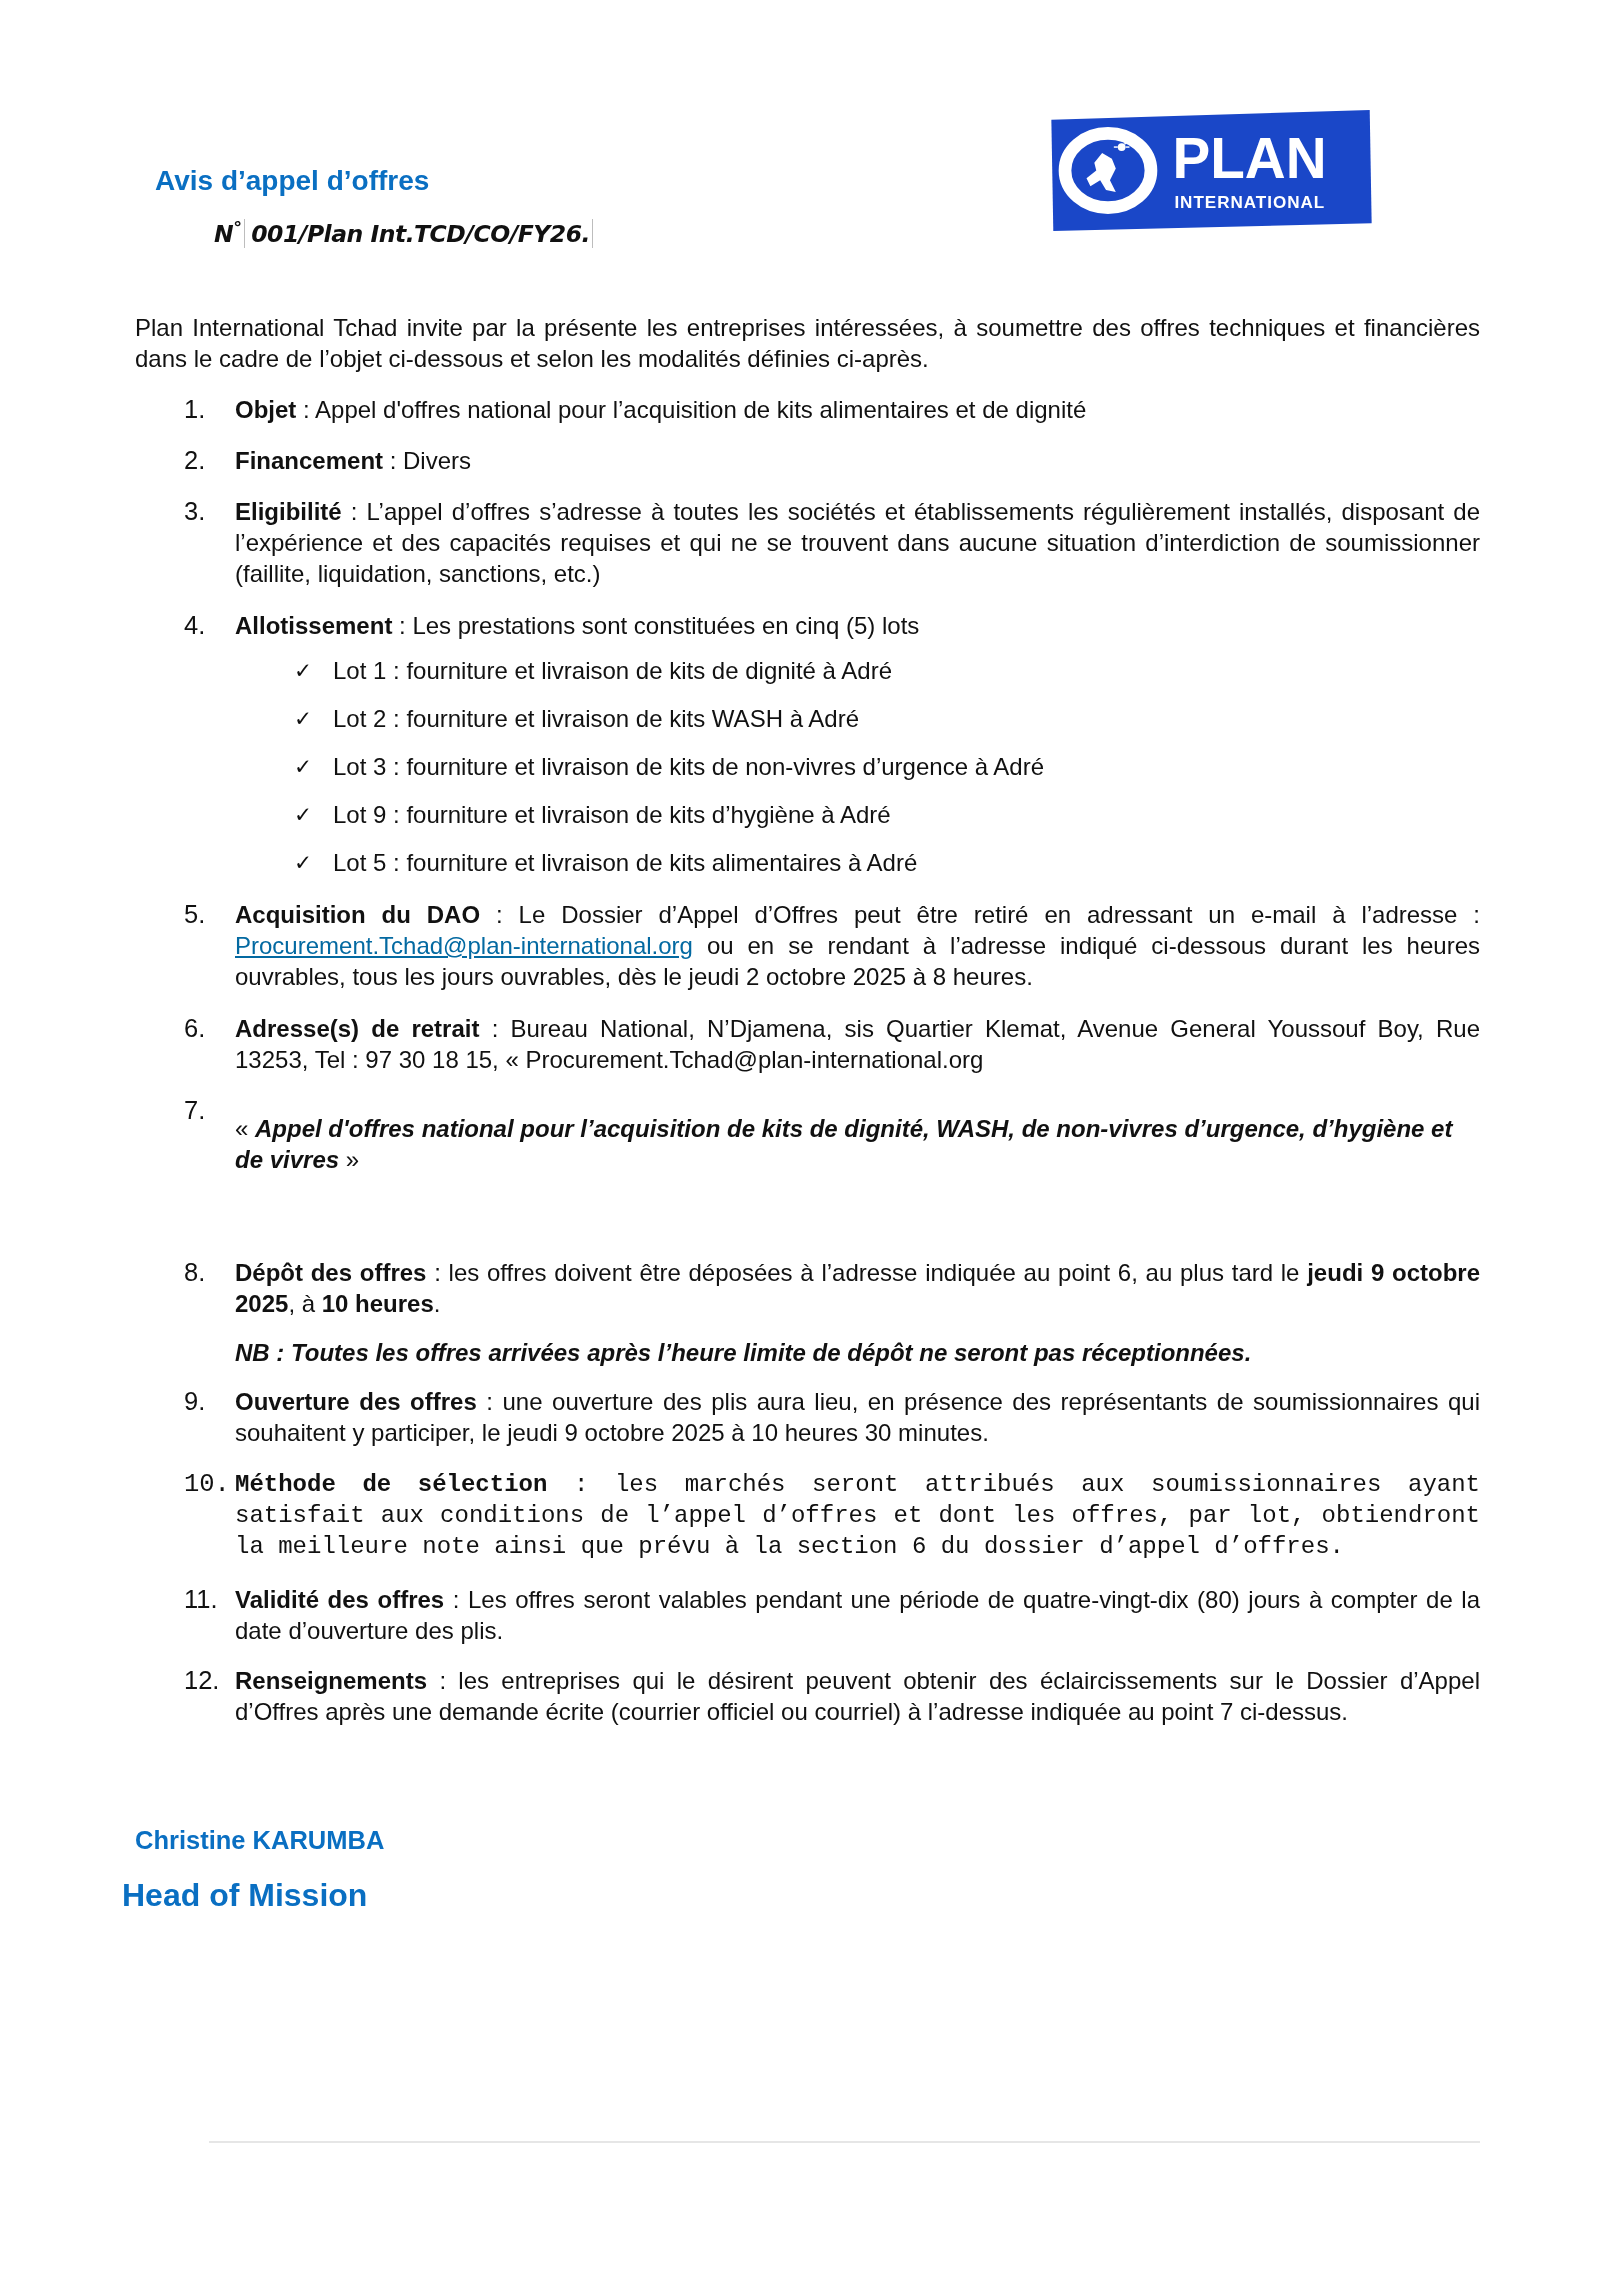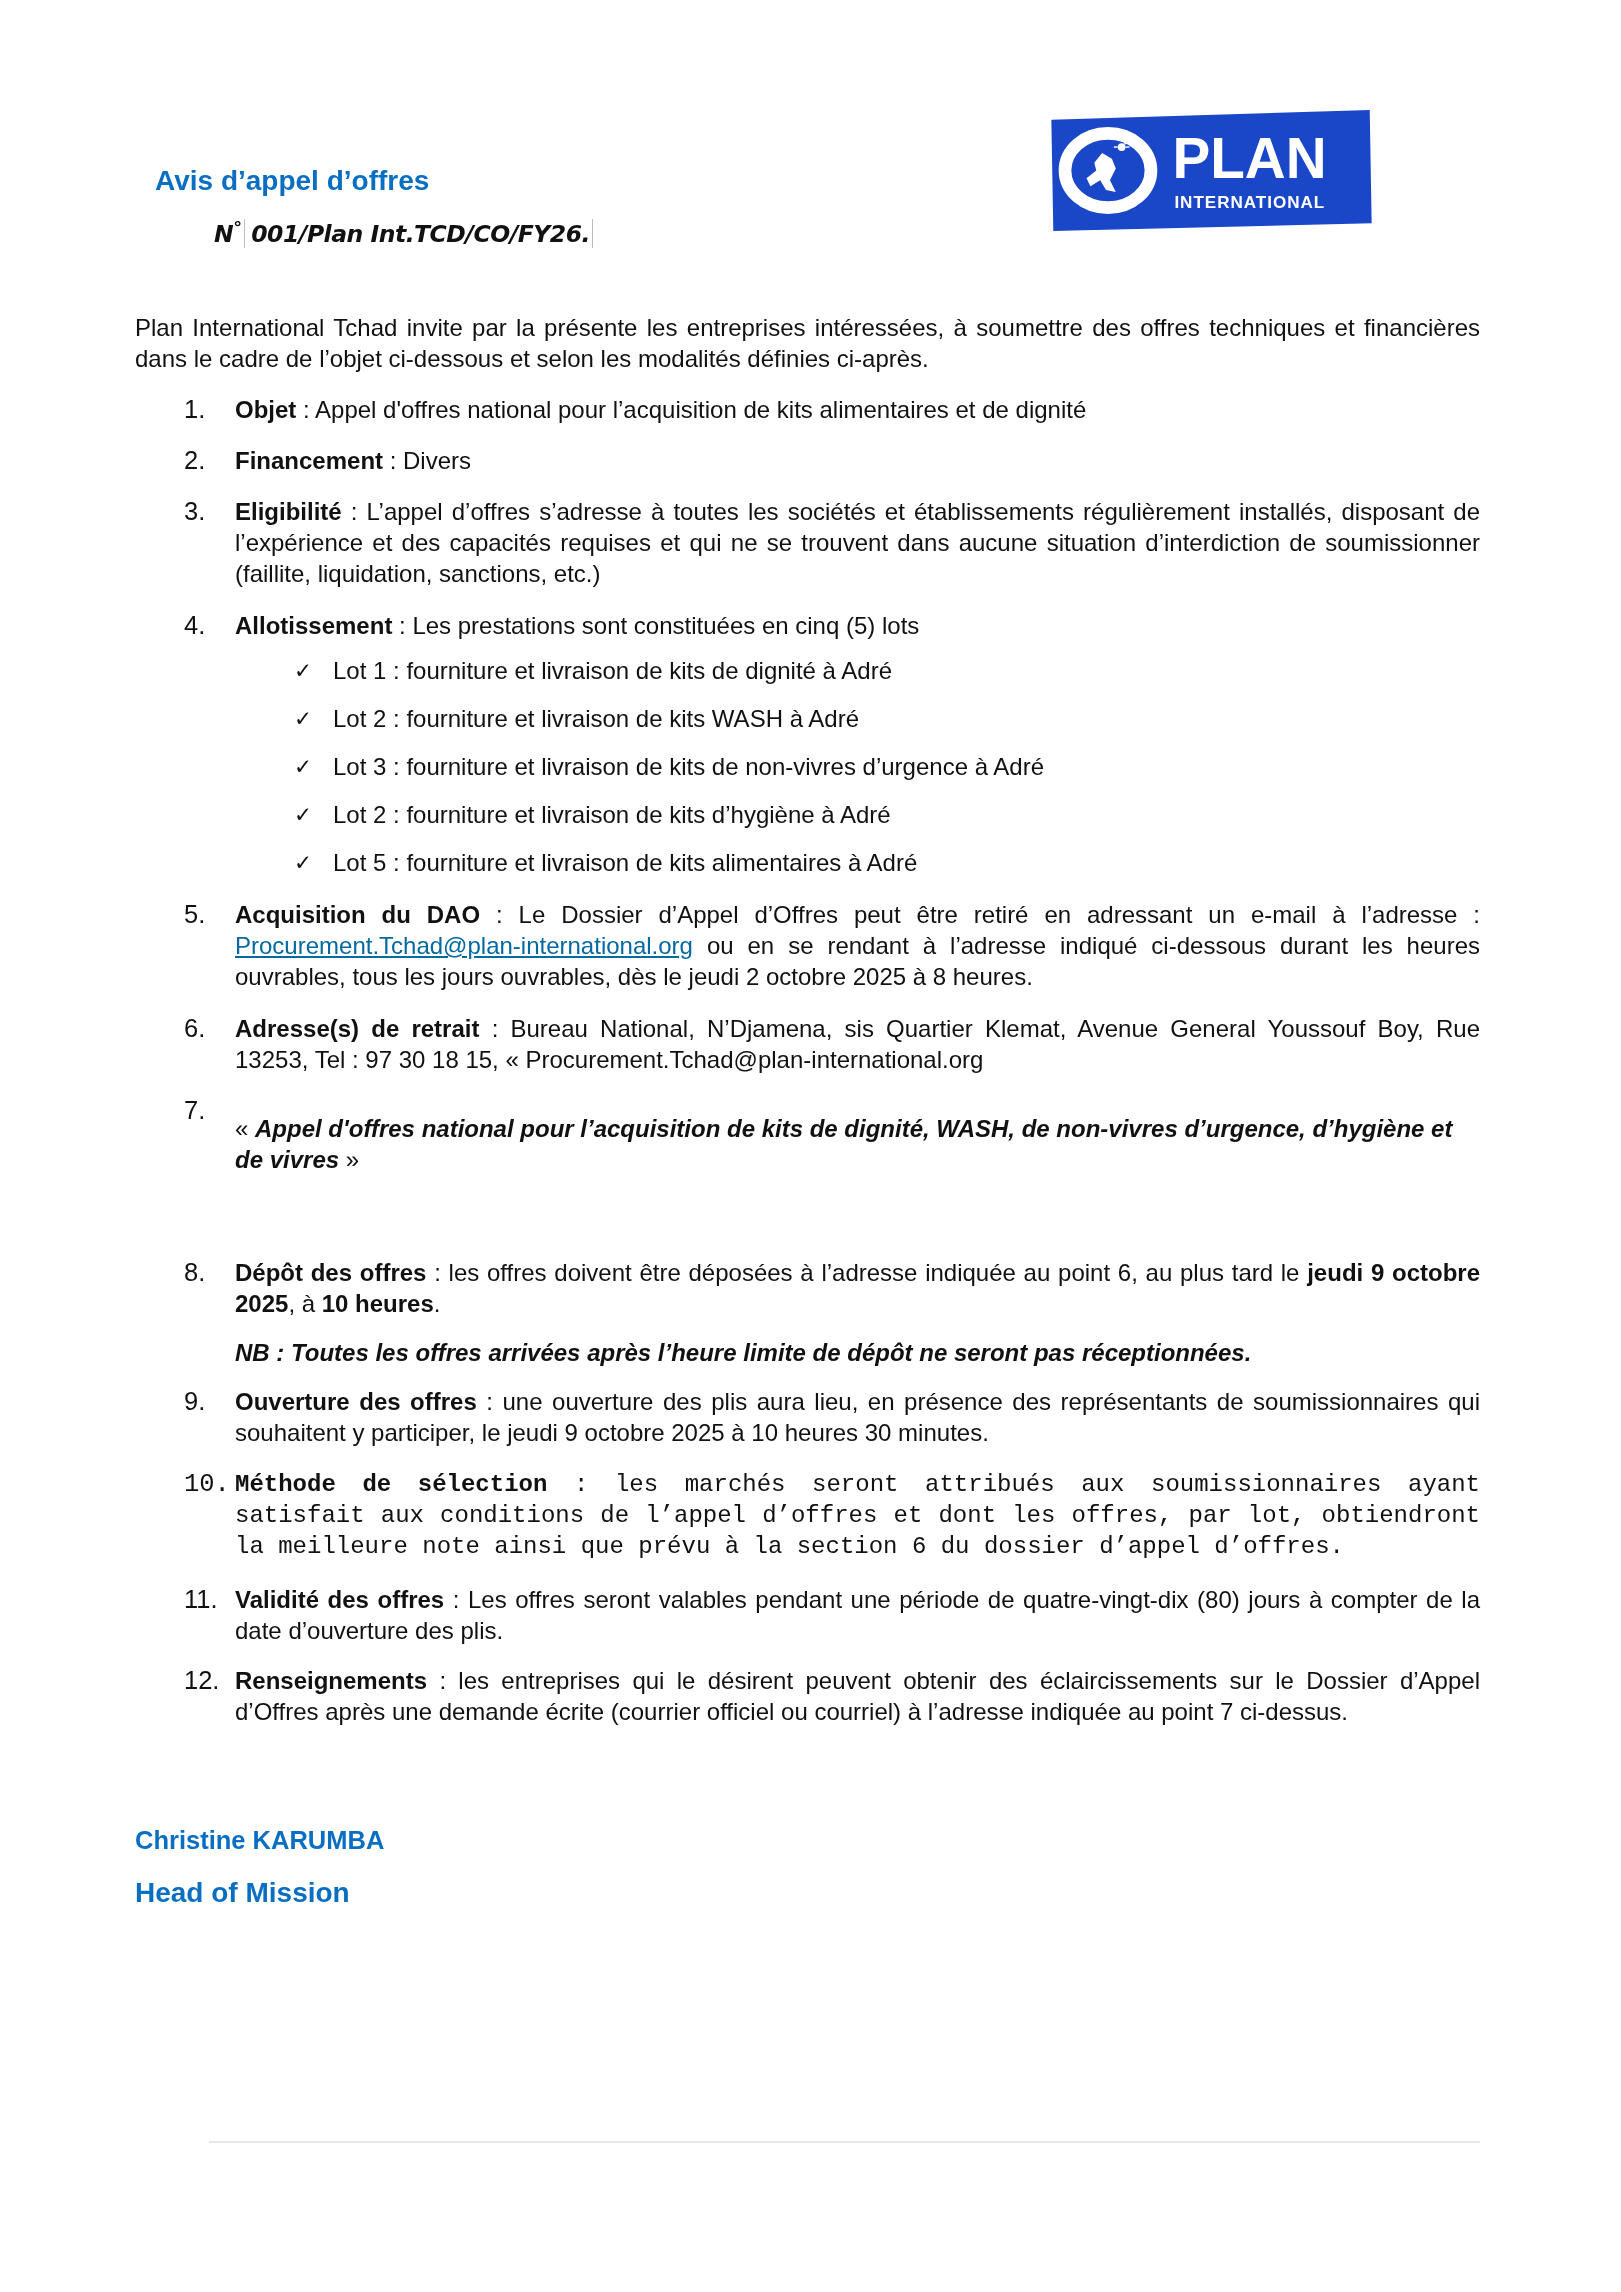--- a/index.html
+++ b/index.html
@@ -27,21 +27,21 @@
   .item .sub .q { font-weight: normal; font-style: normal; }
 
   .lots { position: absolute; left: 294px; top: 655px; }
   .lot { position: relative; height: 48px; font-size: 24px; line-height: 31px; white-space: nowrap; }
   .lot .check { position: absolute; left: 0; top: 0; font-size: 21.6px; font-family: "DejaVu Sans", sans-serif; }
   .lot .txt { position: absolute; left: 39px; top: 0; }
 
   a.link { color: #0369a1; text-decoration: underline; }
 
   .sig-name { left: 135px; top: 1826px; font-size: 25.5px; font-weight: bold; color: #0a6fc2; white-space: nowrap; }
-  .sig-role { left: 135px; top: 1877px; font-size: 28px; font-weight: bold; color: #0a6fc2; white-space: nowrap; }
+  .sig-role { left: 122px; top: 1877px; font-size: 32px; font-weight: bold; color: #0a6fc2; white-space: nowrap; }
 
   .footer-line { left: 209px; top: 2141px; width: 1271px; height: 2px; background: #e6e6e6; }
 </style>
 </head>
 <body>
 
 <div class="abs title">Avis d’appel d’offres</div>
 <div class="abs ref"><span>N</span><sup>°</sup><span class="sep"></span><span>001/Plan Int.TCD/CO/FY26.</span><span class="sep2"></span></div>
 
 <div class="abs logo">
@@ -93,21 +93,21 @@
   <div class="lot">
       <span class="check">✓</span>
       <span class="txt">Lot 2 : fourniture et livraison de kits WASH à Adré</span>
     </div>
   <div class="lot">
       <span class="check">✓</span>
       <span class="txt">Lot 3 : fourniture et livraison de kits de non-vivres d’urgence à Adré</span>
     </div>
   <div class="lot">
       <span class="check">✓</span>
-      <span class="txt">Lot 2 : fourniture et livraison de kits d’hygiène à Adré</span>
+      <span class="txt">Lot 9 : fourniture et livraison de kits d’hygiène à Adré</span>
     </div>
   <div class="lot">
       <span class="check">✓</span>
       <span class="txt">Lot 5 : fourniture et livraison de kits alimentaires à Adré</span>
     </div>
 </div>
 
 <div class="item" style="top:899px;">
   <span class="num">5.</span>
   <div class="body"><b>Acquisition du DAO</b><span> : Le Dossier d’Appel d’Offres peut être retiré en adressant un e-mail à l’adresse : </span><a class="link">Procurement.Tchad@plan-international.org</a><span> ou en se rendant à l’adresse indiqué ci-dessous durant les heures ouvrables, tous les jours ouvrables, dès le jeudi 2 octobre 2025 à 8 heures.</span></div>

